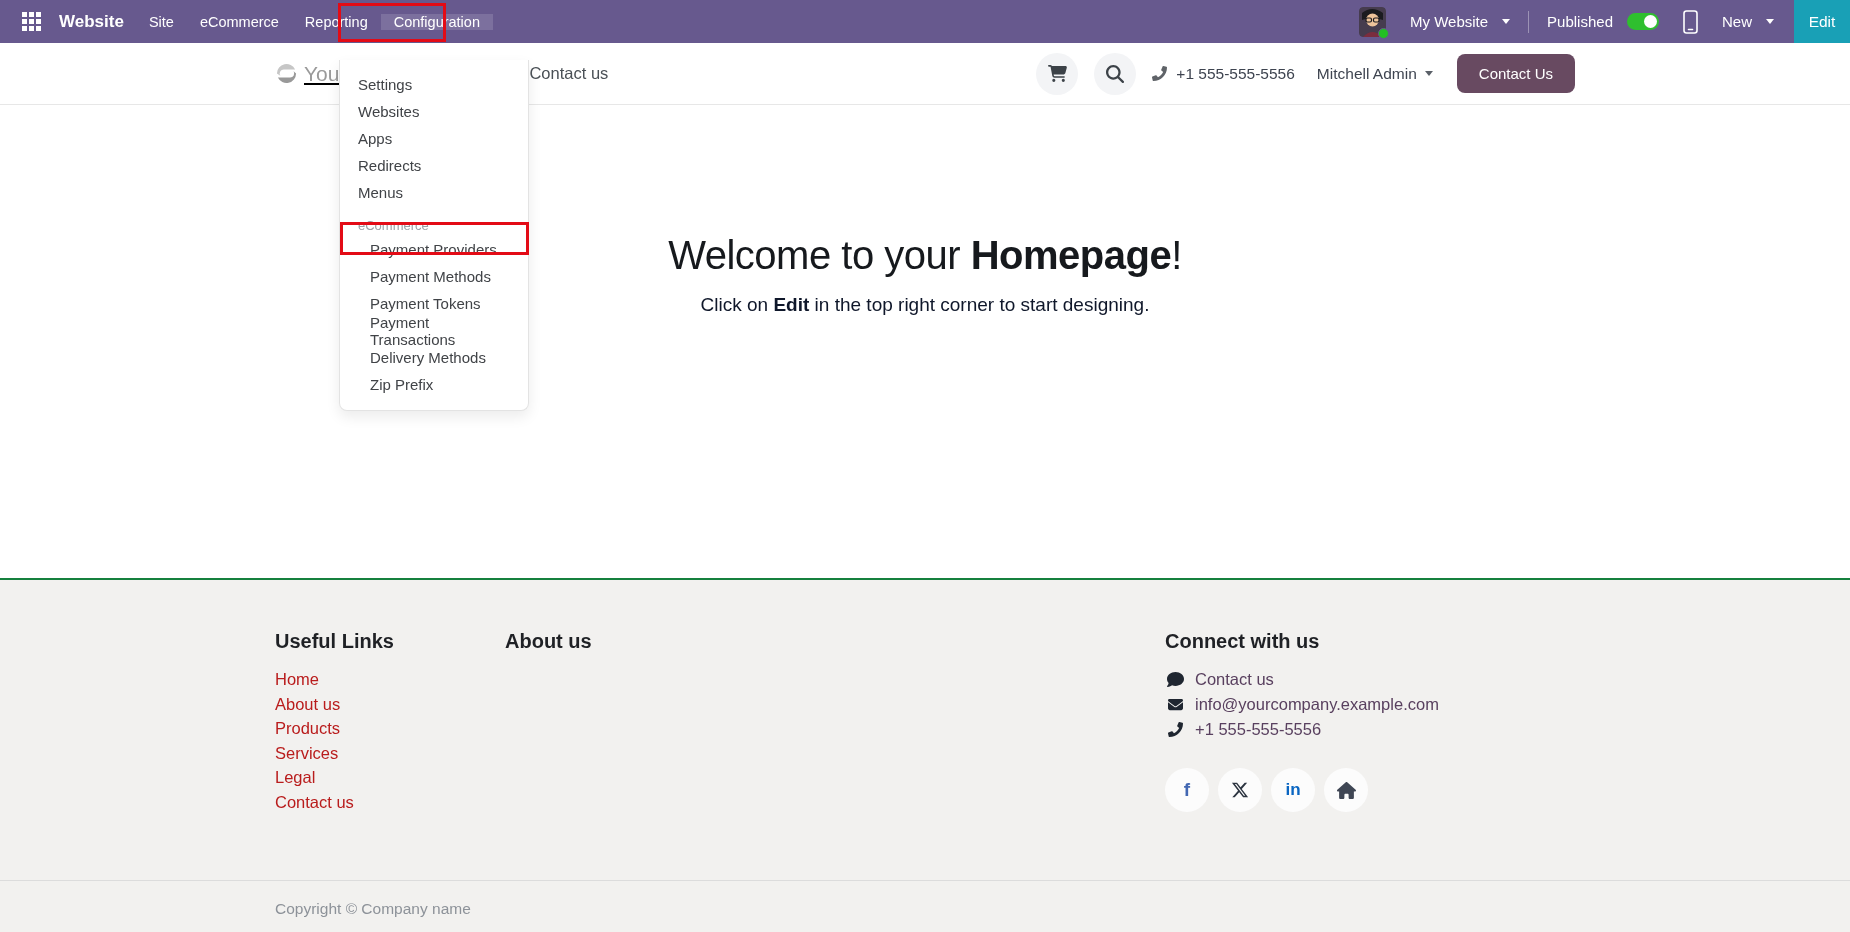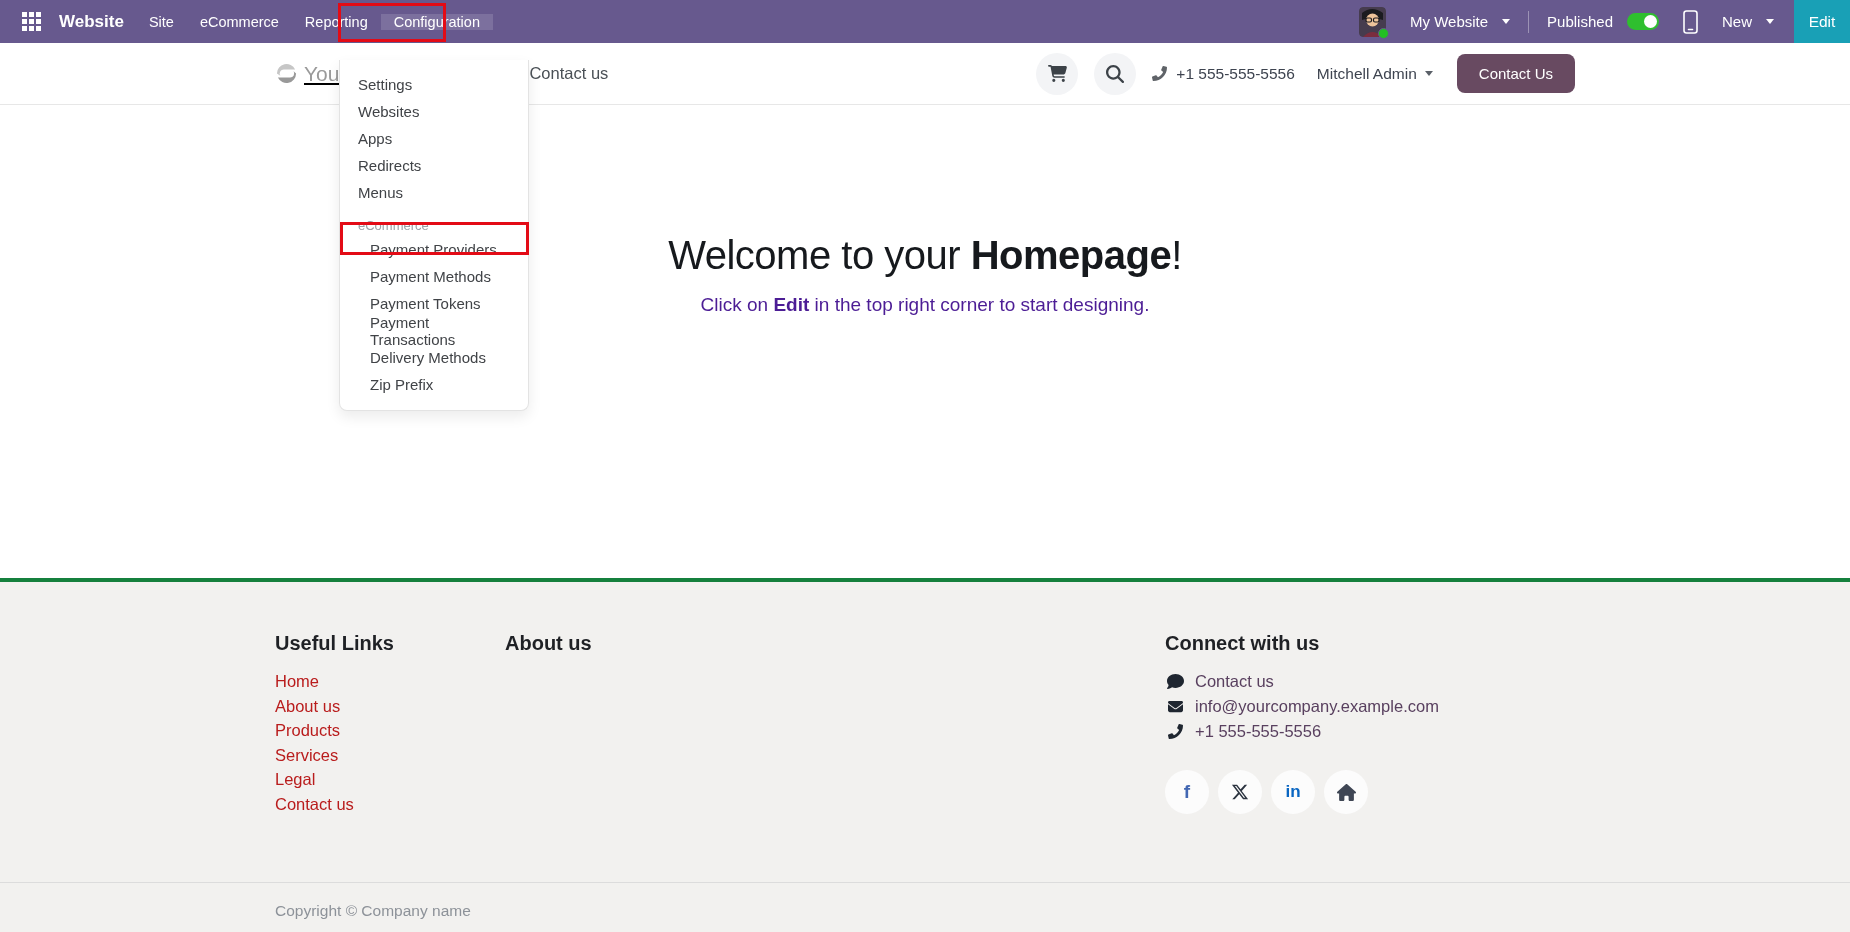--- a/index.html
+++ b/index.html
@@ -56,26 +56,26 @@
   .dd-item { font-size:15px; color:#404347; padding:0 10px 0 18px; height:27px; display:flex;
              align-items:center; cursor:pointer; }
   .dd-section { font-size:13px; color:#9aa0a6; padding:0 10px 0 18px; height:22px; margin-top:8px;
                 display:flex; align-items:center; }
   .dd-sub { padding-left:30px; }
 
   
   .hero { position:absolute; top:105px; left:0; width:100%; text-align:center; }
   .hero h1 { margin-top:128px; font-size:40px; font-weight:400; color:#16191d; letter-spacing:-0.5px; }
   .hero h1 b { font-weight:700; }
-  .hero p { margin-top:16px; font-size:19px; color:#4c1d95; }
+  .hero p { margin-top:16px; font-size:19px; color:#0f172a; }
   .hero p b { font-weight:700; }
 
   
   .footer { position:absolute; top:578px; left:0; width:100%; height:354px; background:#f2f1ef;
-            border-top:4px solid #15803d; }
+            border-top:2px solid #15803d; }
   .footer-grid { display:grid; grid-template-columns:230px 660px 410px; padding-top:50px; }
   .f-title { font-size:20px; font-weight:700; color:#1f2125; margin-bottom:14px; }
   .f-links a { display:block; font-size:16.5px; color:#b91c1c; line-height:24.5px; text-decoration:none; cursor:pointer; }
   .f-about p { width:525px; font-size:16.5px; line-height:25px; color:#2c2f33; margin-bottom:15px; }
   .f-connect-row { display:flex; align-items:center; gap:10px; line-height:25px; cursor:pointer; }
   .f-connect-row .lbl { font-size:16.5px; color:#59405f; }
   .f-icon { width:20px; display:flex; justify-content:center; }
   .socials { display:flex; gap:9px; margin-top:26px; }
   .soc-circle { width:44px; height:44px; border-radius:50%; background:#fcfcfc; display:flex;
                 align-items:center; justify-content:center; cursor:pointer; }

